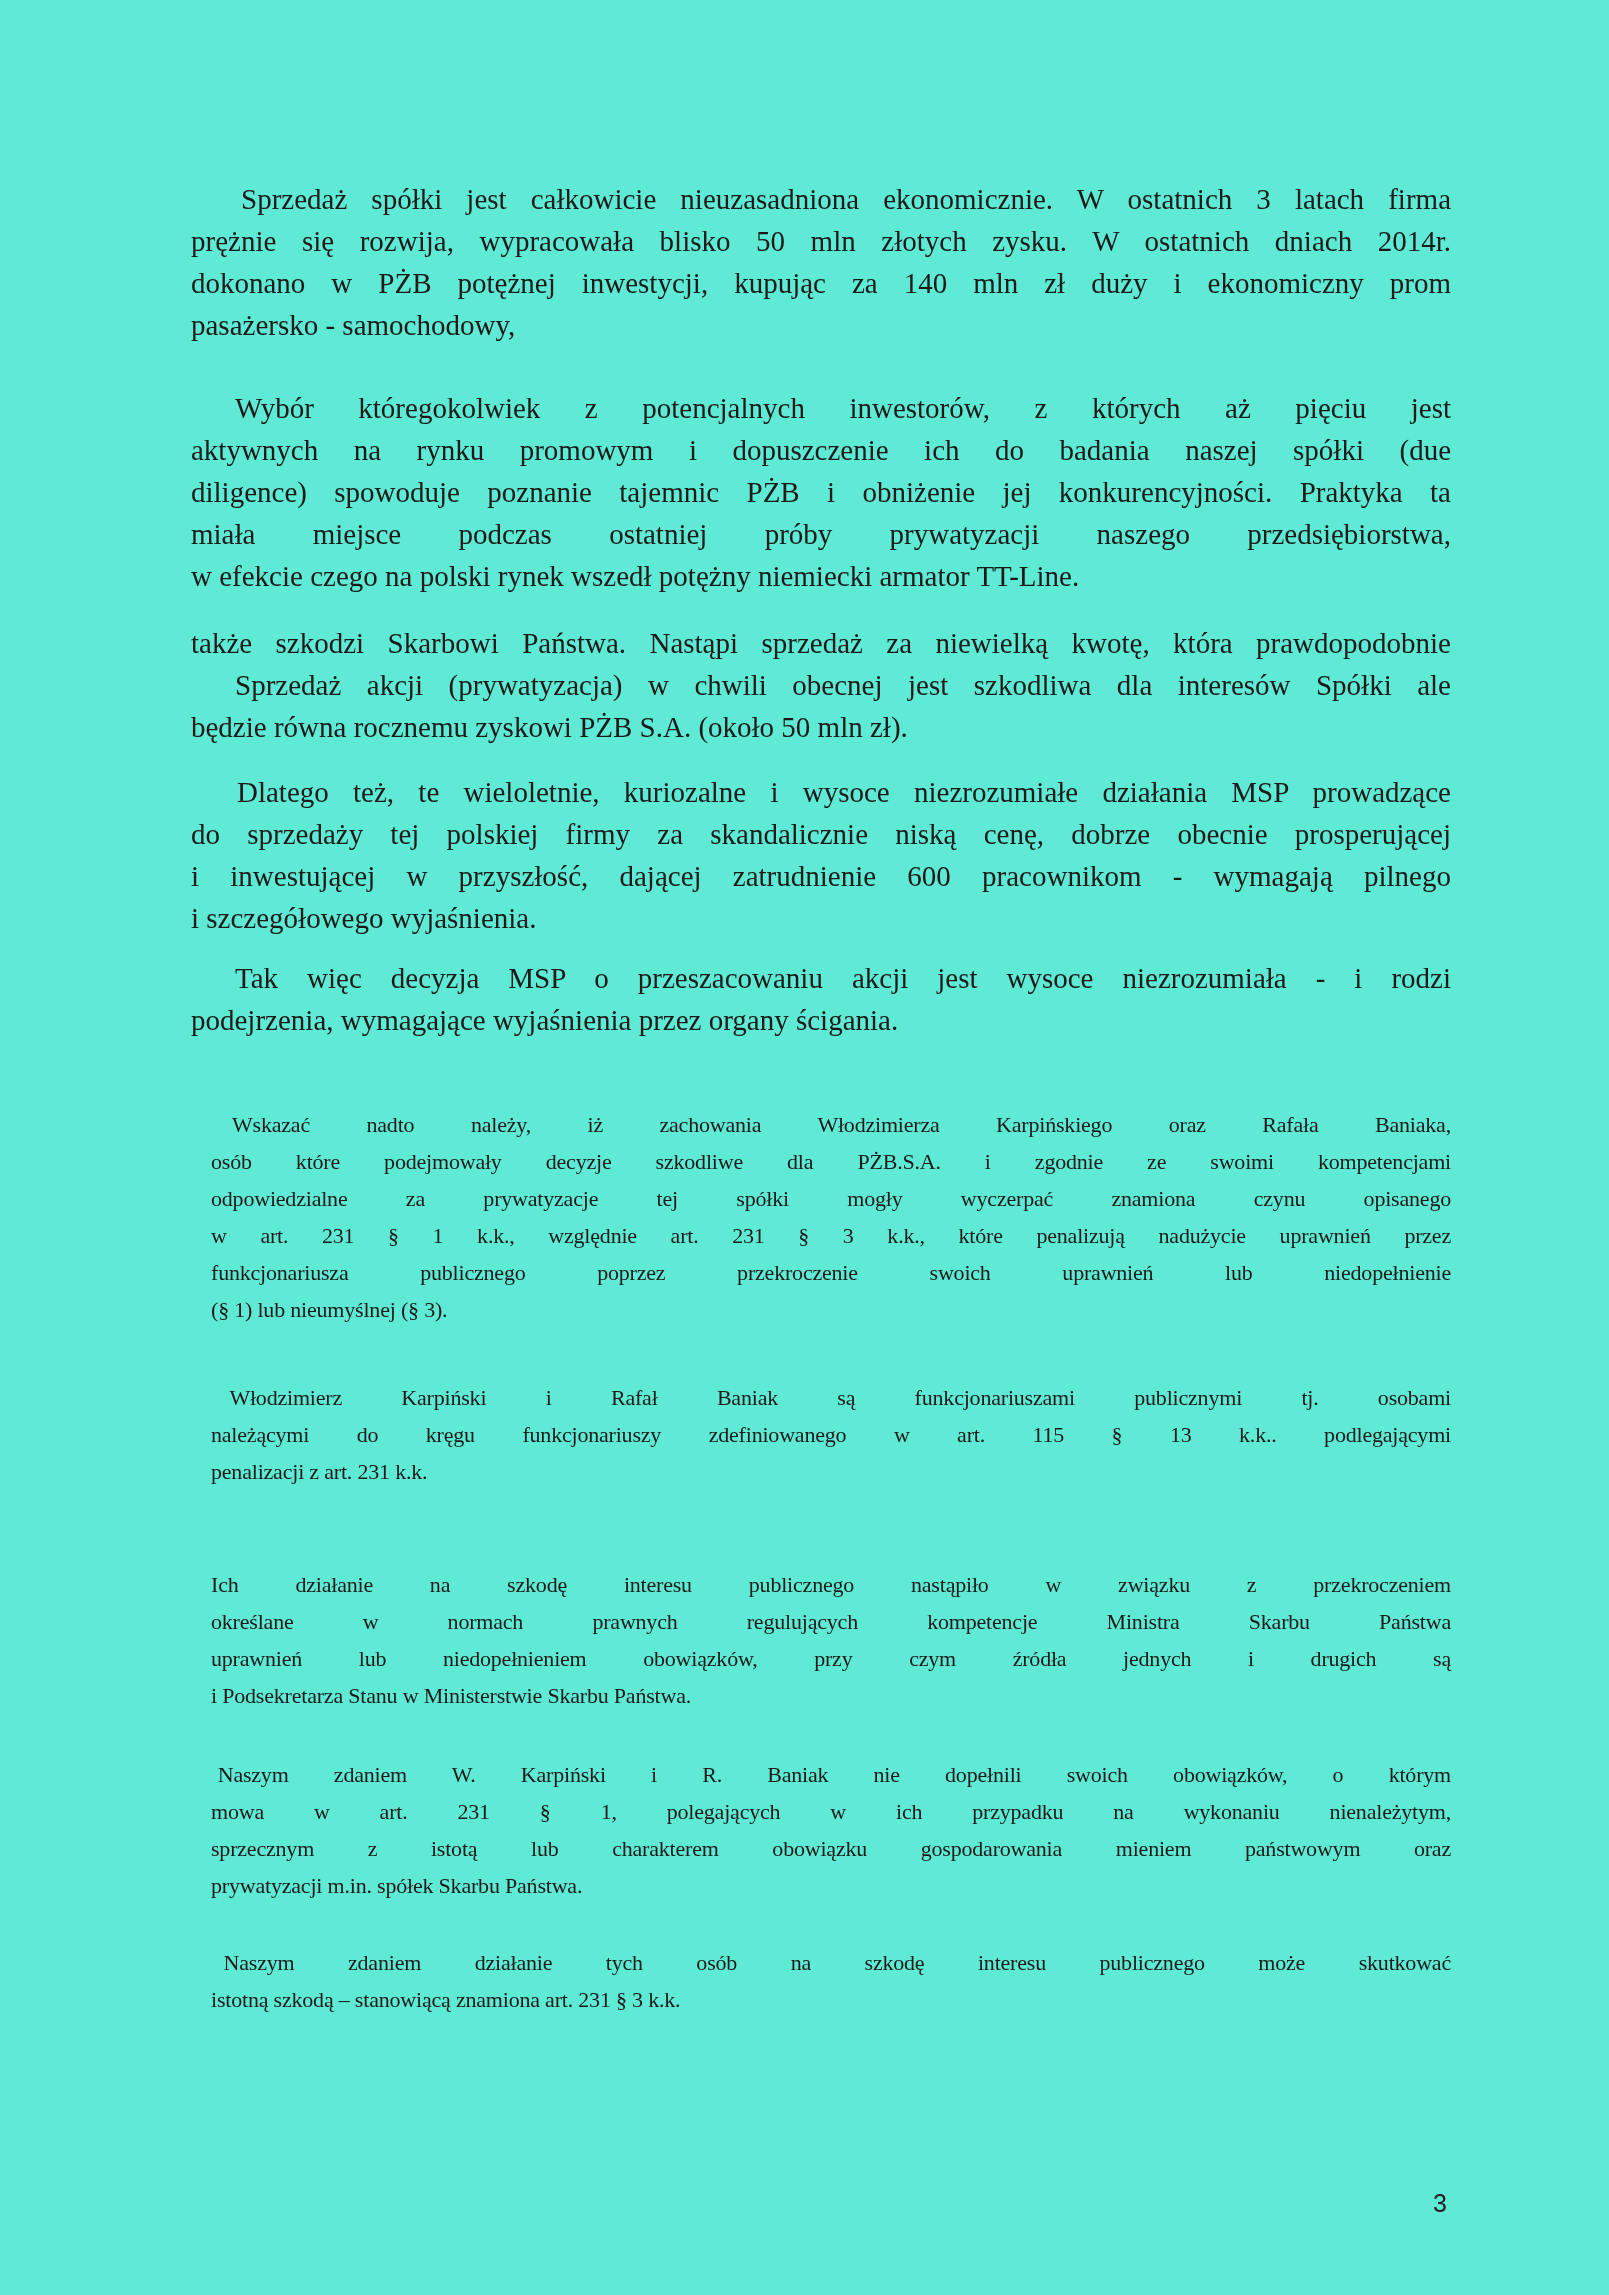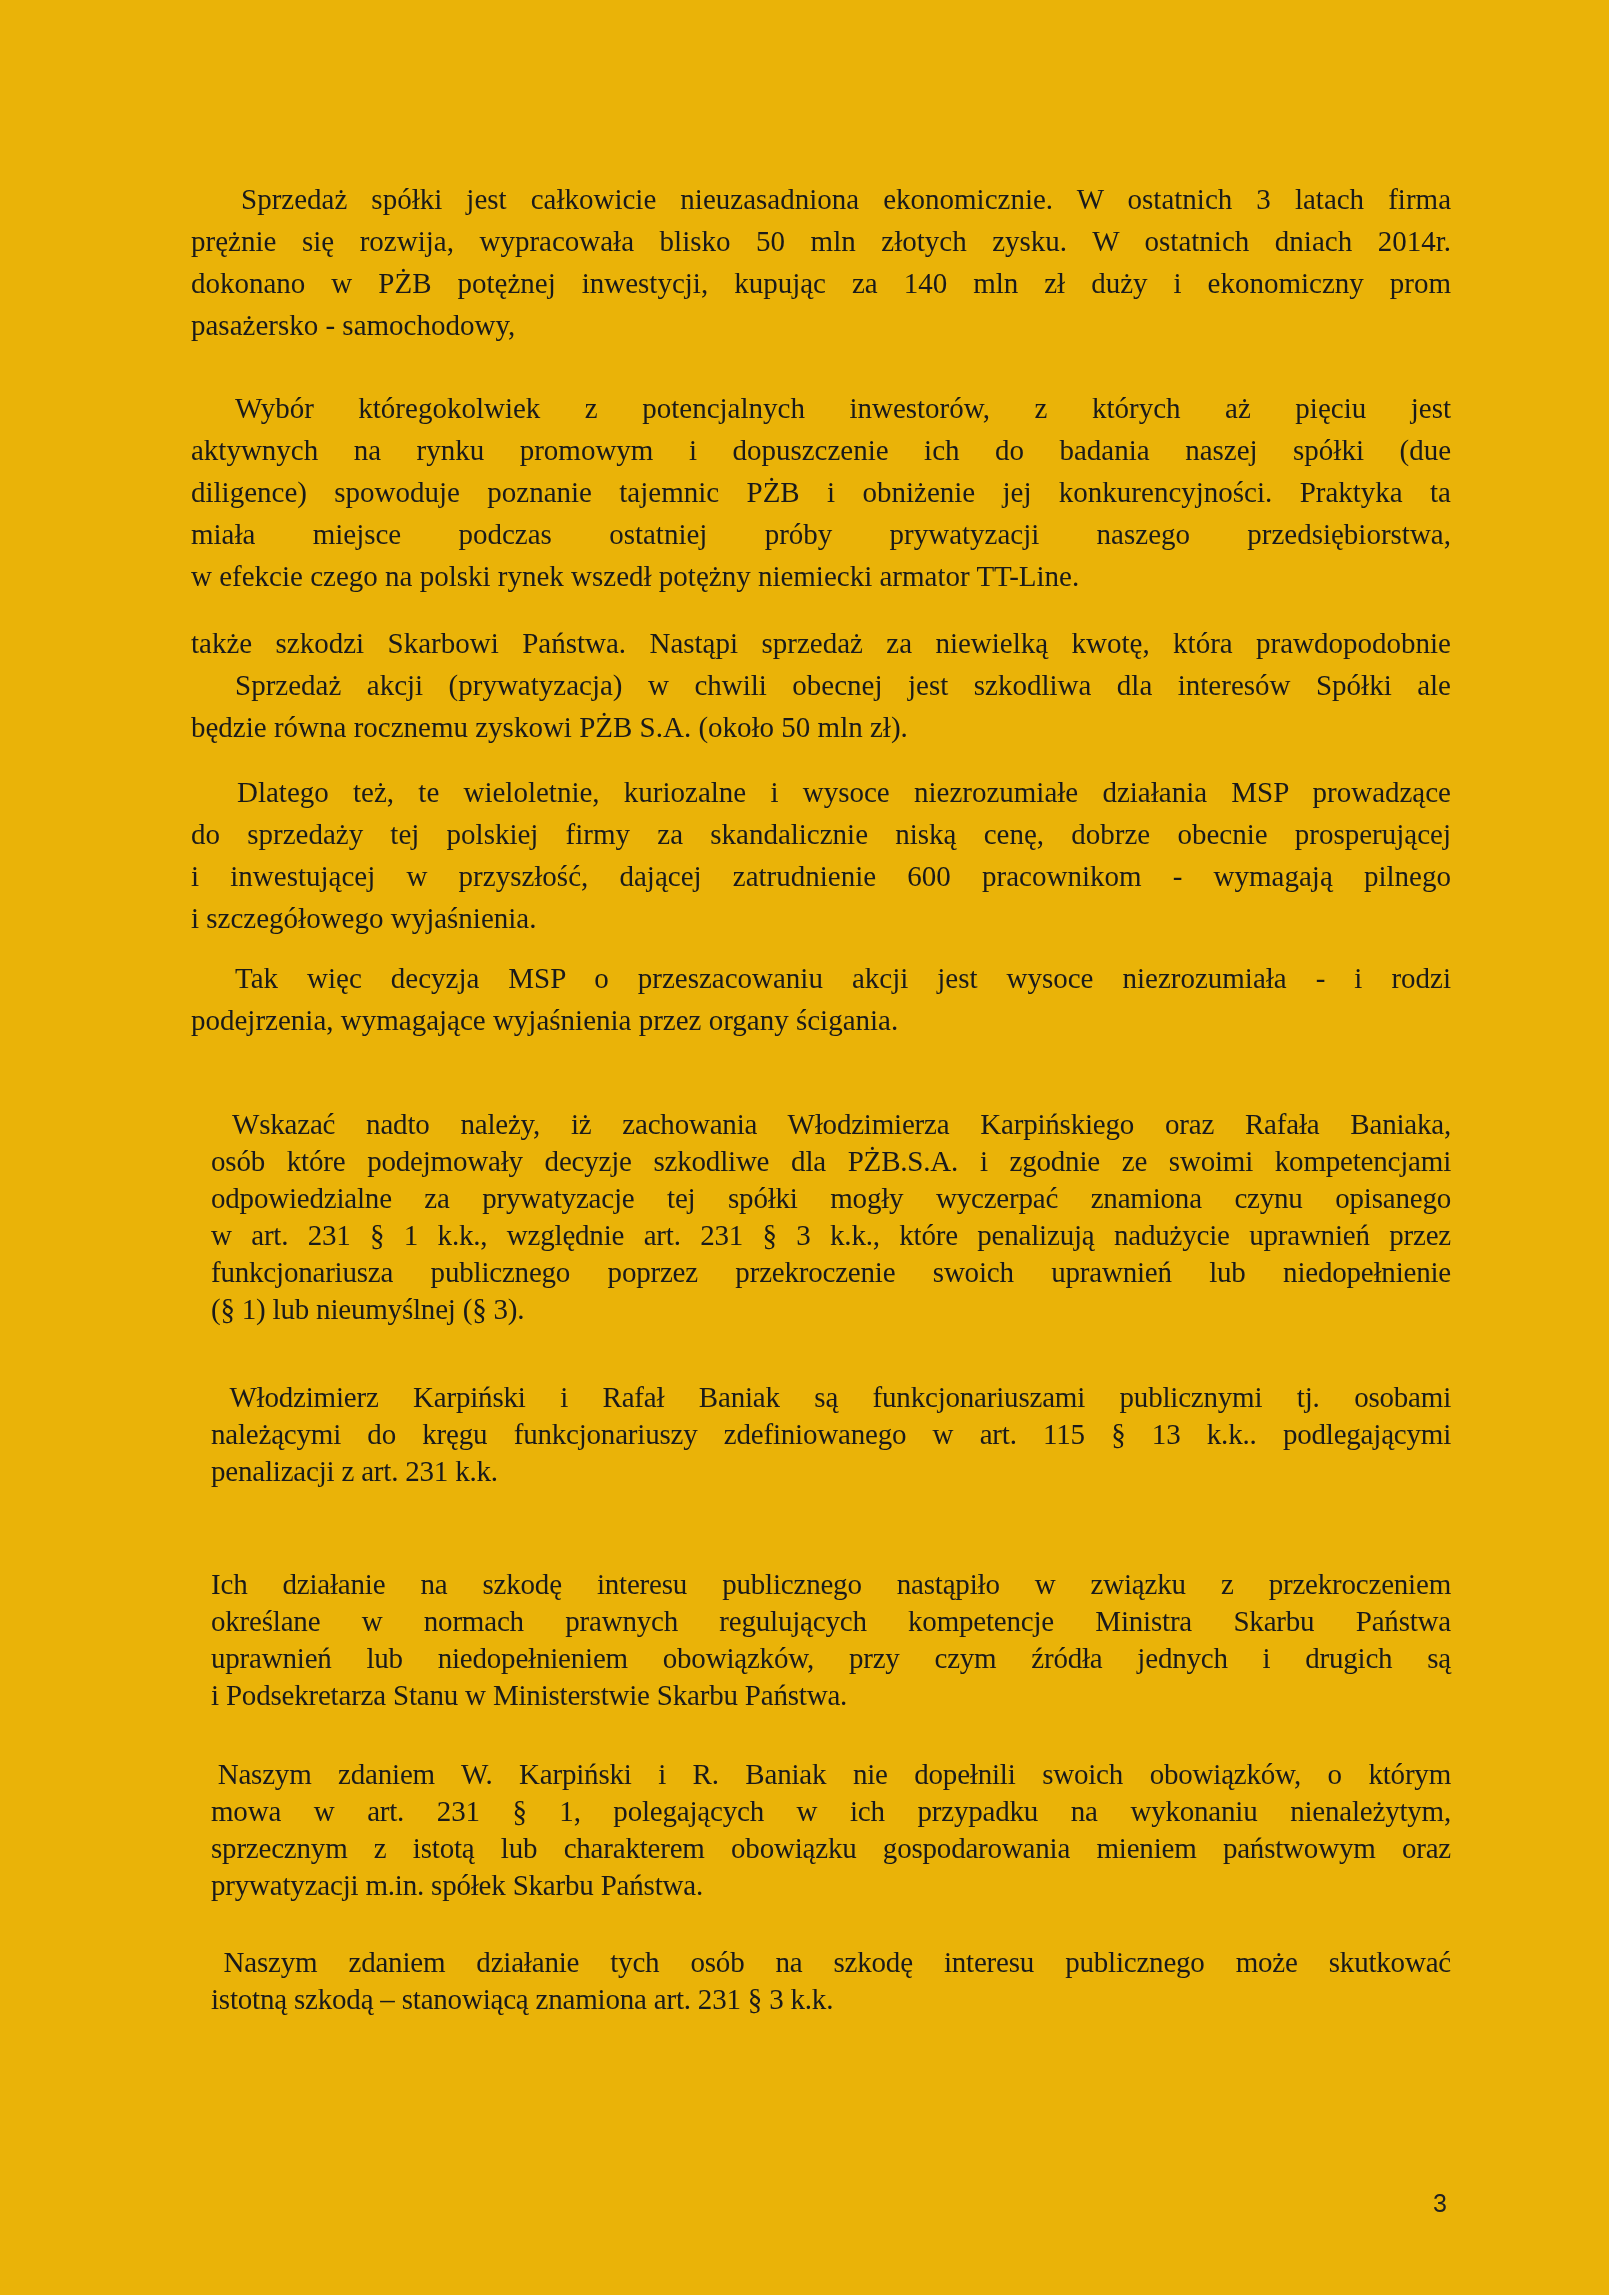--- a/index.html
+++ b/index.html
@@ -1,40 +1,40 @@
 <!DOCTYPE html>
 <html style="font-size:13.4px"><head>
 <meta charset="utf-8">
 <style>
   html, body { margin: 0; padding: 0; background: #ffffff; }
   body { width: 1609px; height: 2295px; position: relative; overflow: hidden; }
   .page {
     position: absolute; left: 0; top: 0; width: 1609px; height: 2295px;
-    background: #eab308;
+    background: #5eead4;
     font-family: "Liberation Serif", "DejaVu Serif", serif;
     color: #1a1a1a;
   }
   .para {
     position: absolute;
     text-align: justify;
     text-align-last: left;
     margin: 0;
   }
   .para .ln {
     display: block;
     text-align: justify;
     text-align-last: justify;
     white-space: nowrap;
   }
   .para .ln.last { text-align-last: left; }
 
   
   .blockA { font-size: 29px; line-height: 42px; left: 191px; width: 1260px; }
   
-  .blockB { font-size: 29px; line-height: 37px; left: 211px; width: 1240px; letter-spacing: -0.2px; }
+  .blockB { font-size: 22px; line-height: 37px; left: 211px; width: 1240px; letter-spacing: -0.2px; }
 
   #p1 { top: 178px; }
   #p2 { top: 374px; }
   #p3 { top: 622px; }
   #p4 { top: 771px; }
   #p5 { top: 957px; }
   #p6 { top: 1106px; left: 211px; }
   #p7 { top: 1379px; }
   #p8 { top: 1566px; }
   #p9 { top: 1756px; }

